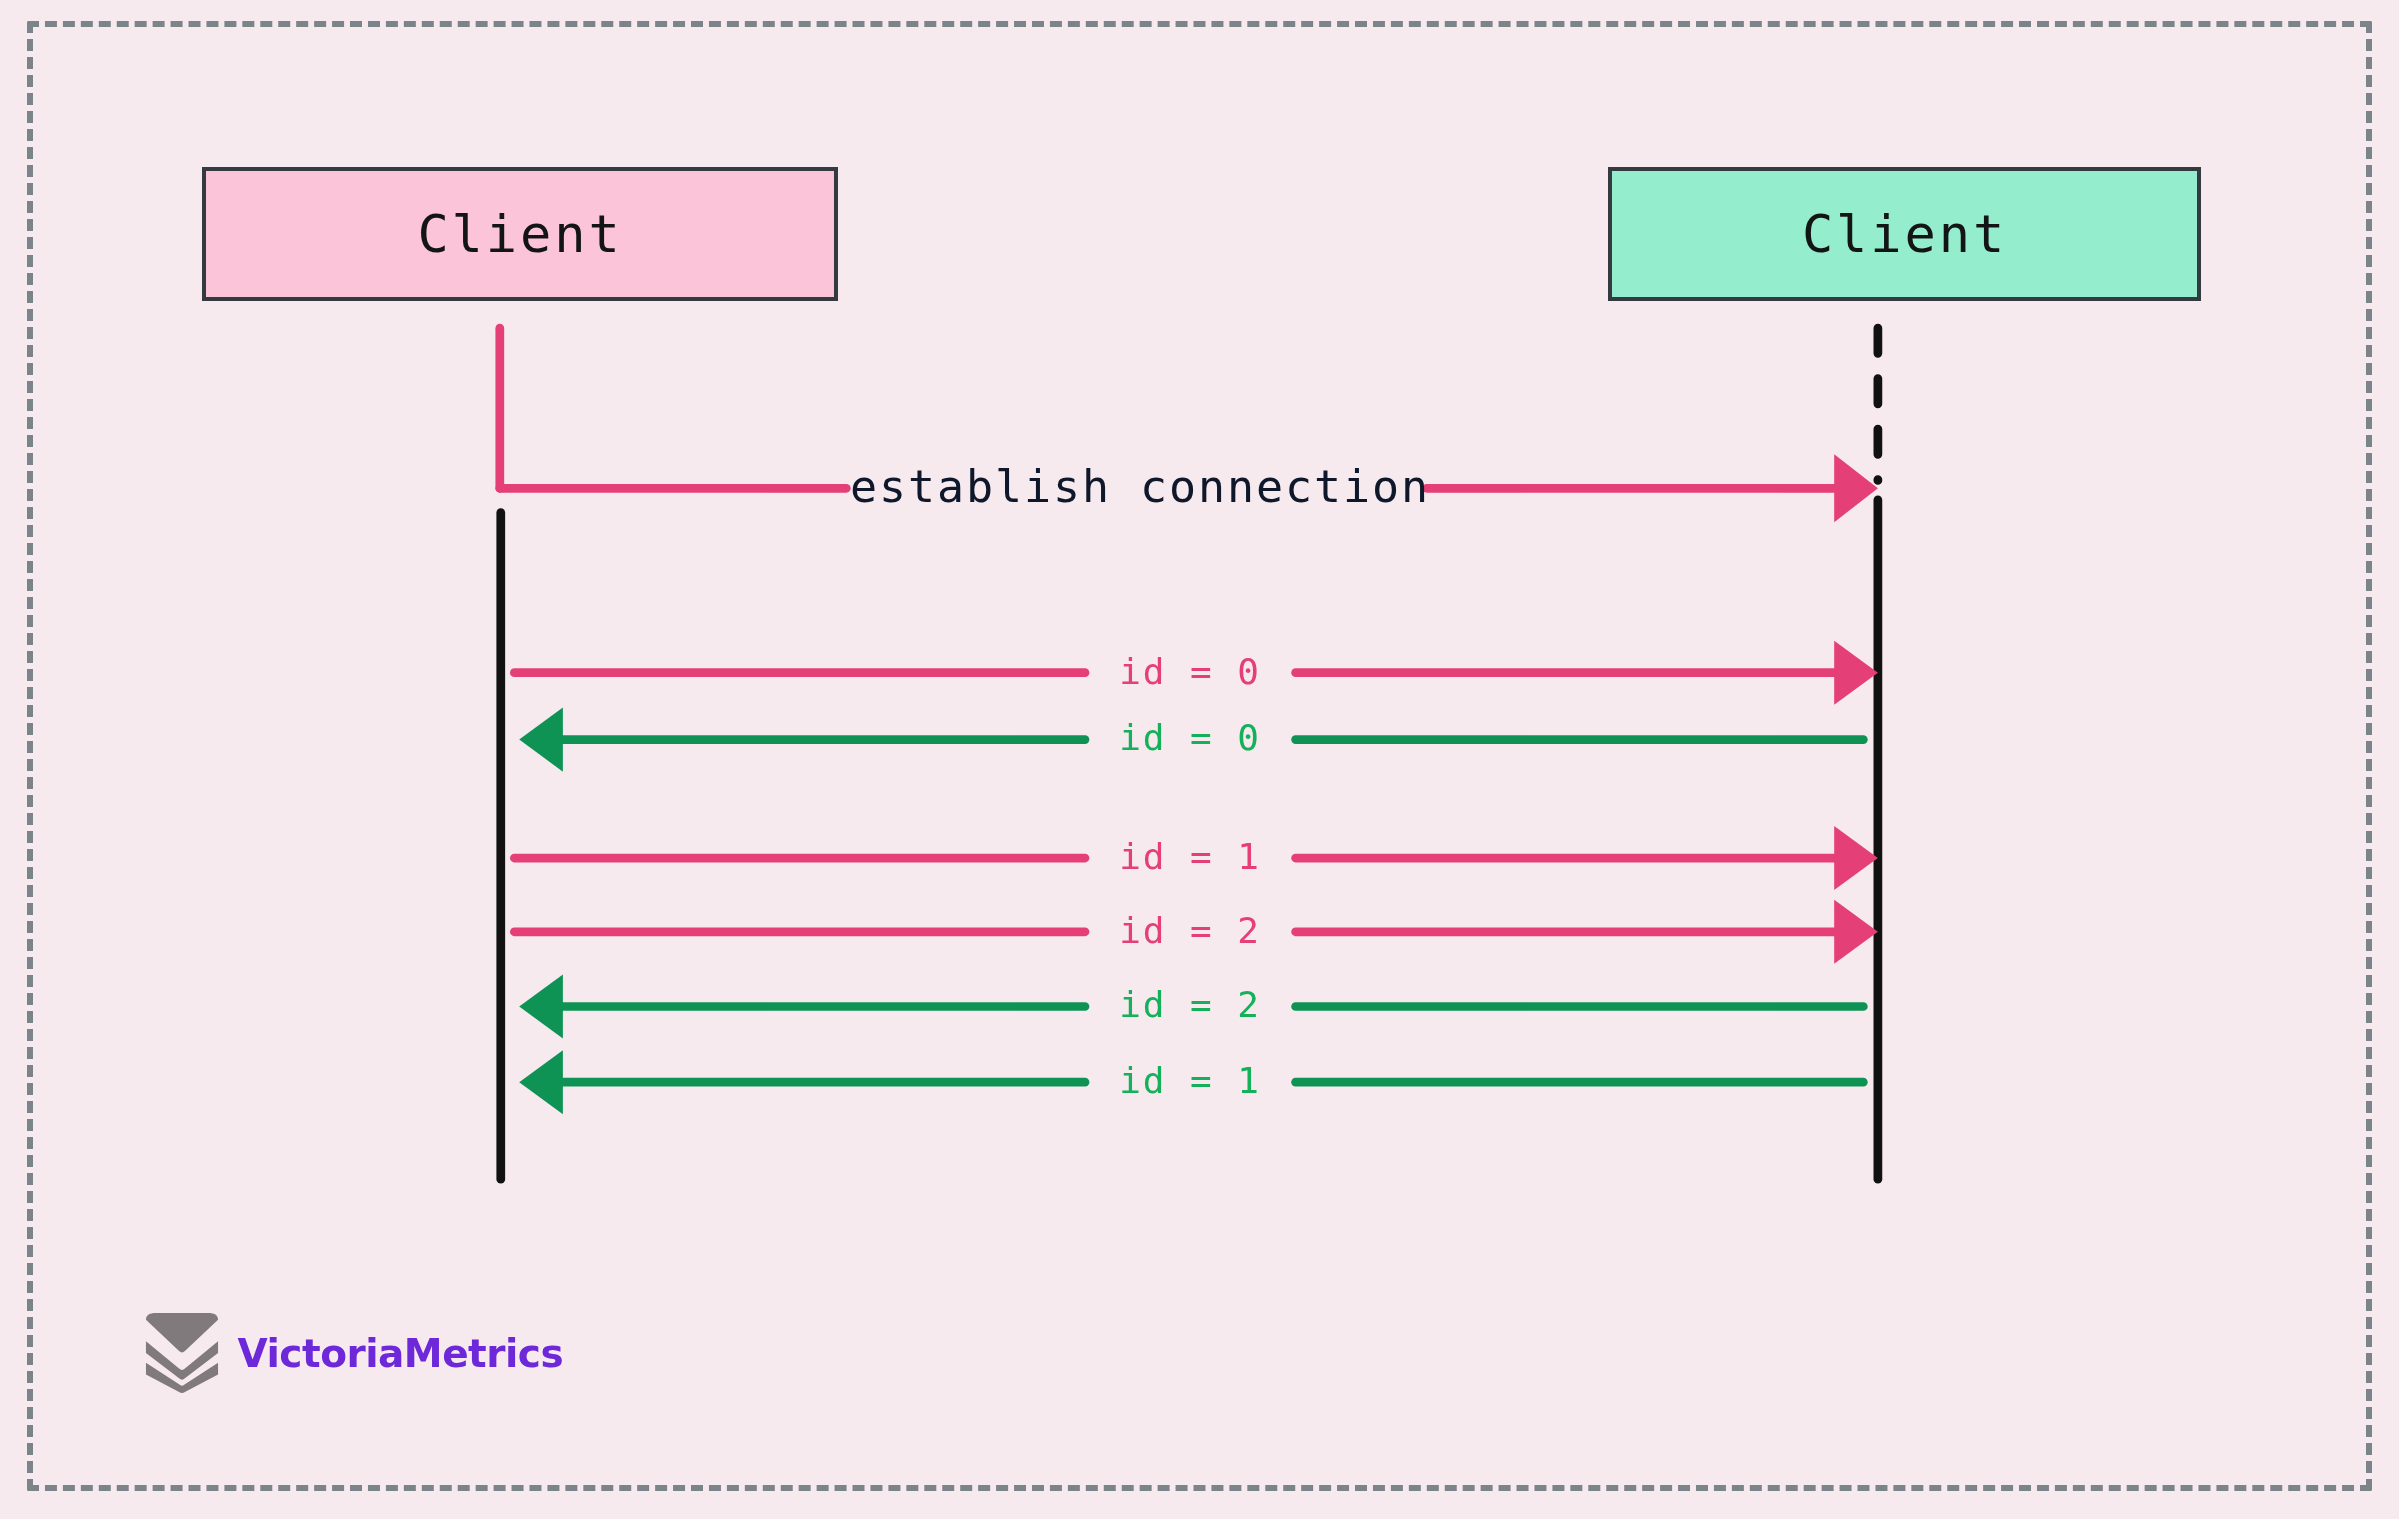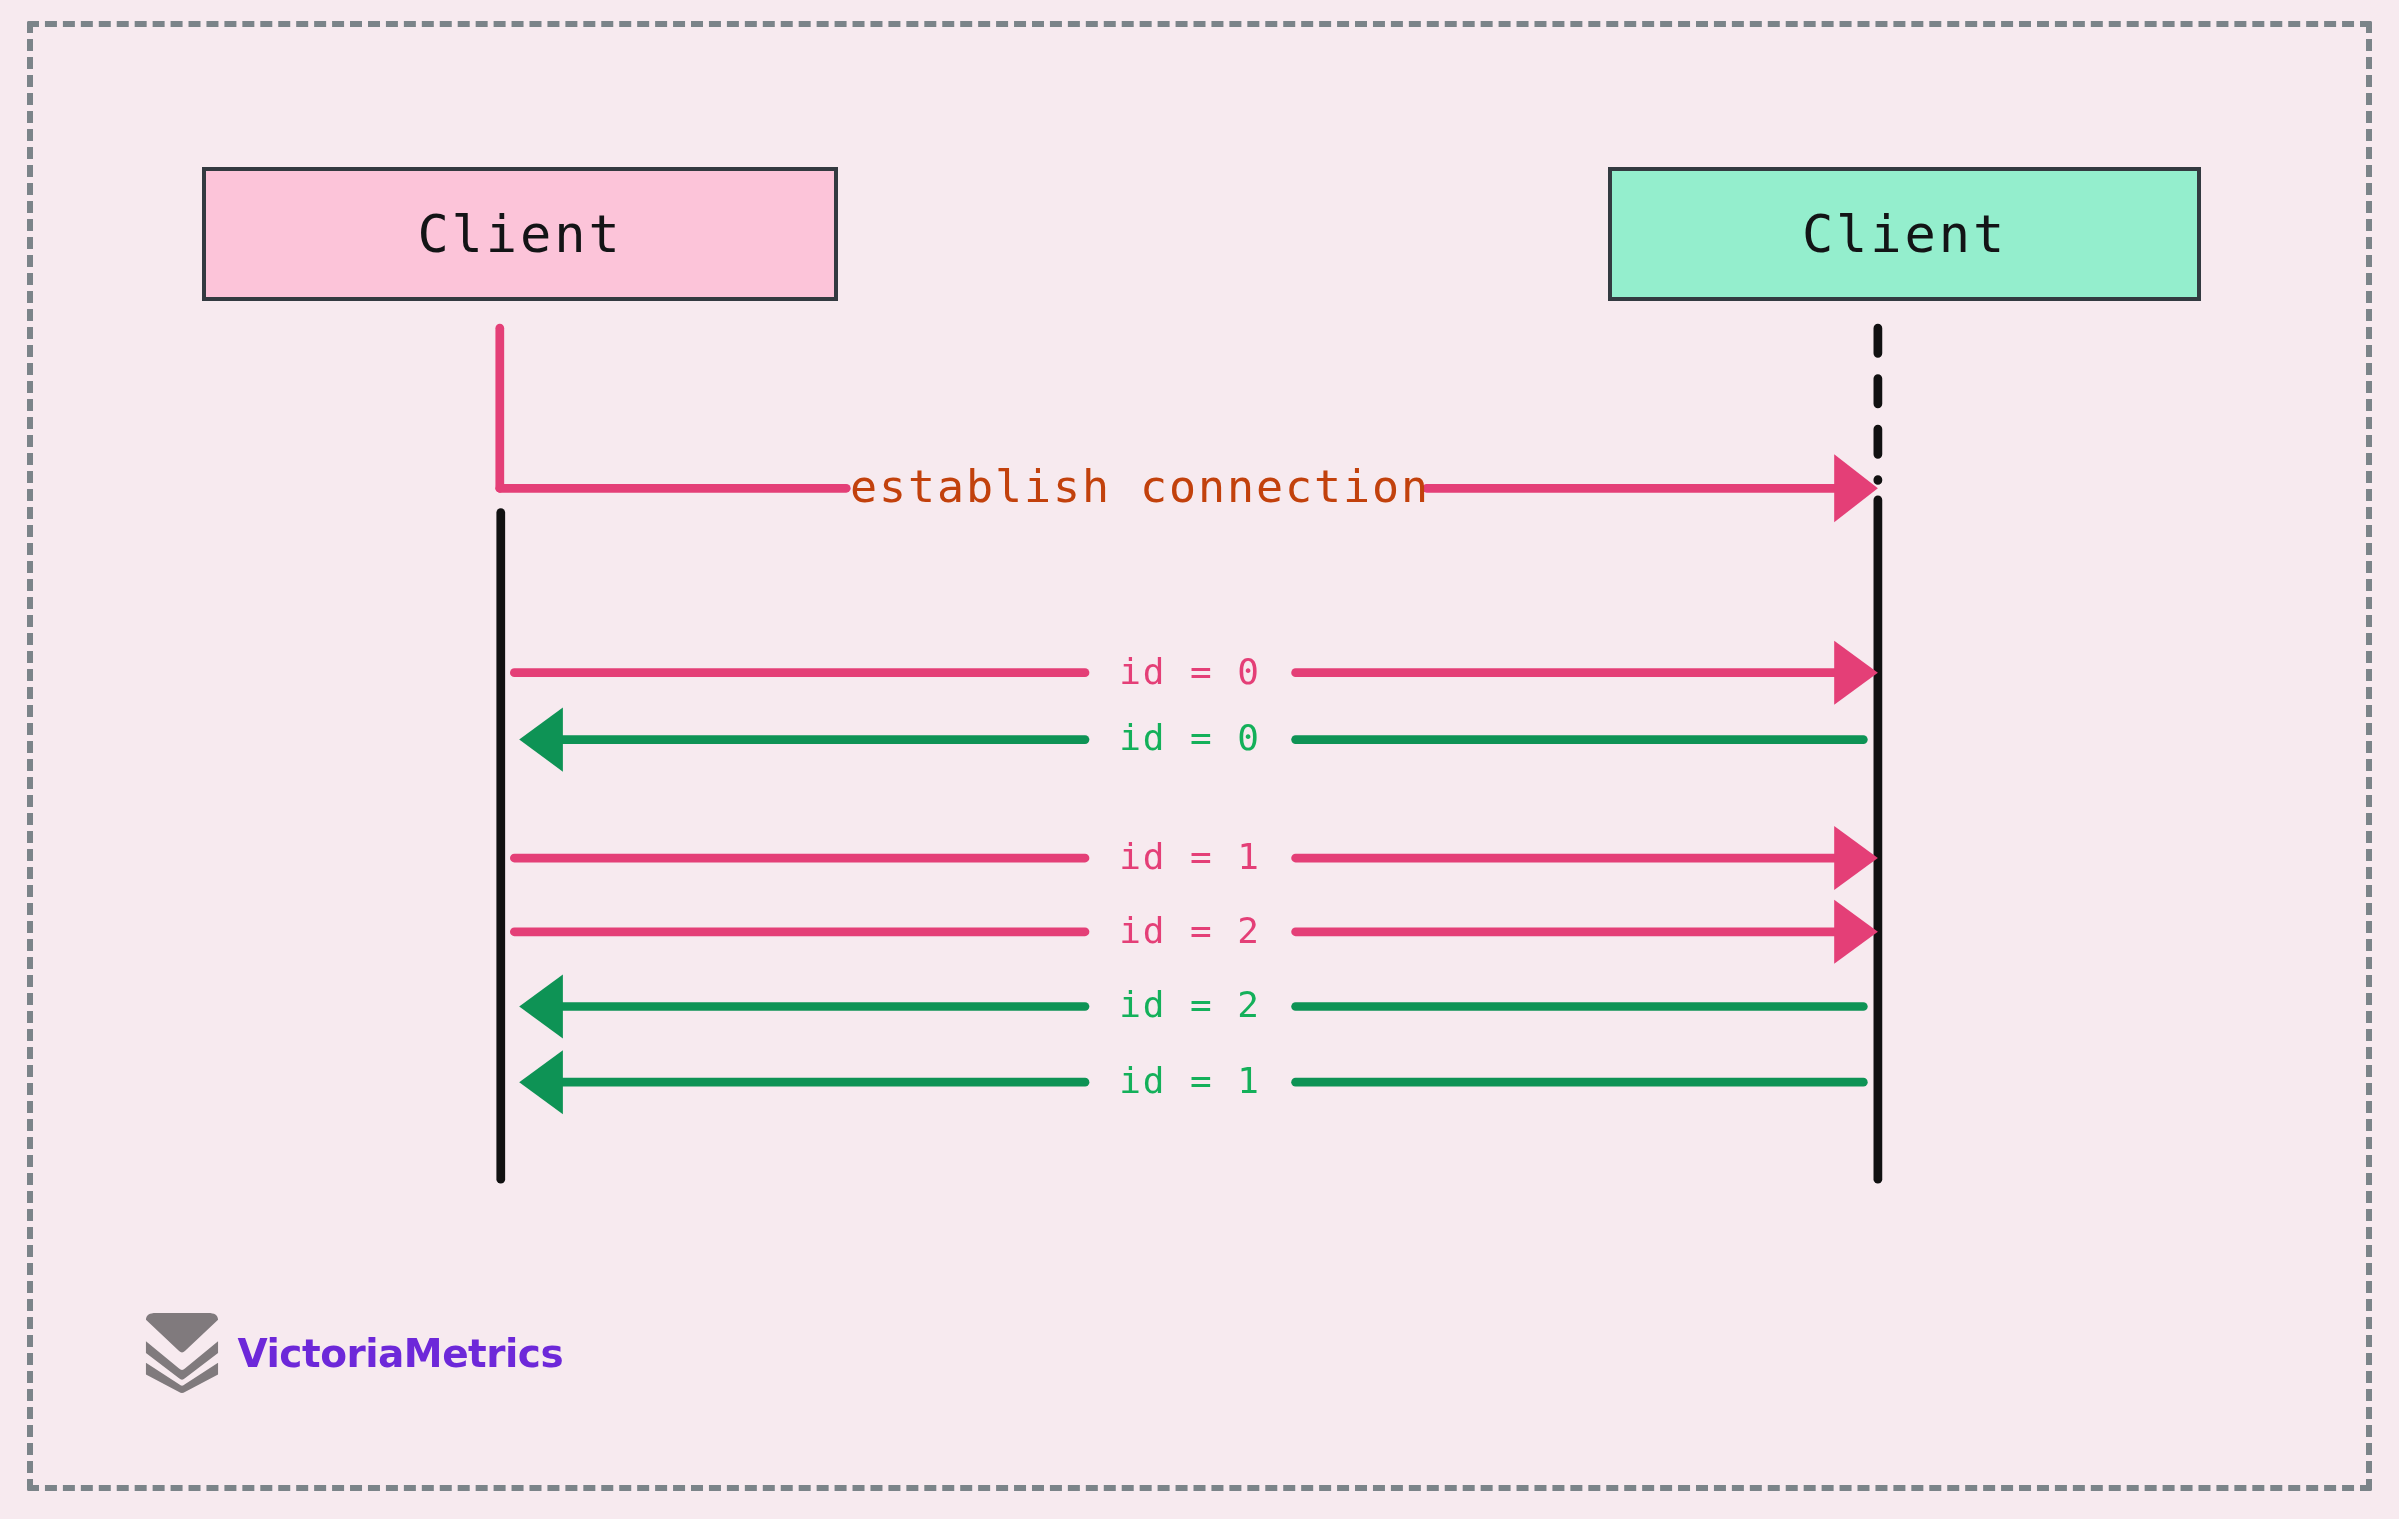--- a/index.html
+++ b/index.html
@@ -60,21 +60,21 @@
   .msg-label {
     position: absolute;
     transform: translate(-50%, -50%);
     font-family: "DejaVu Sans Mono", "Liberation Mono", monospace;
     font-size: 36px;
     letter-spacing: 1.9px;
     white-space: nowrap;
   }
   .msg-label.req { color: #e43f77; }
   .msg-label.res { color: #14b05a; }
-  .msg-label.conn { color: #c2410c; font-size: 45px; }
+  .msg-label.conn { color: #0f172a; font-size: 45px; }
   
   #logo {
     position: absolute;
     left: 144px;
     top: 1312px;
     display: flex;
     align-items: center;
     gap: 17.5px;
   }
   #logo-mark { width: 76px; height: 82px; display: block; }

